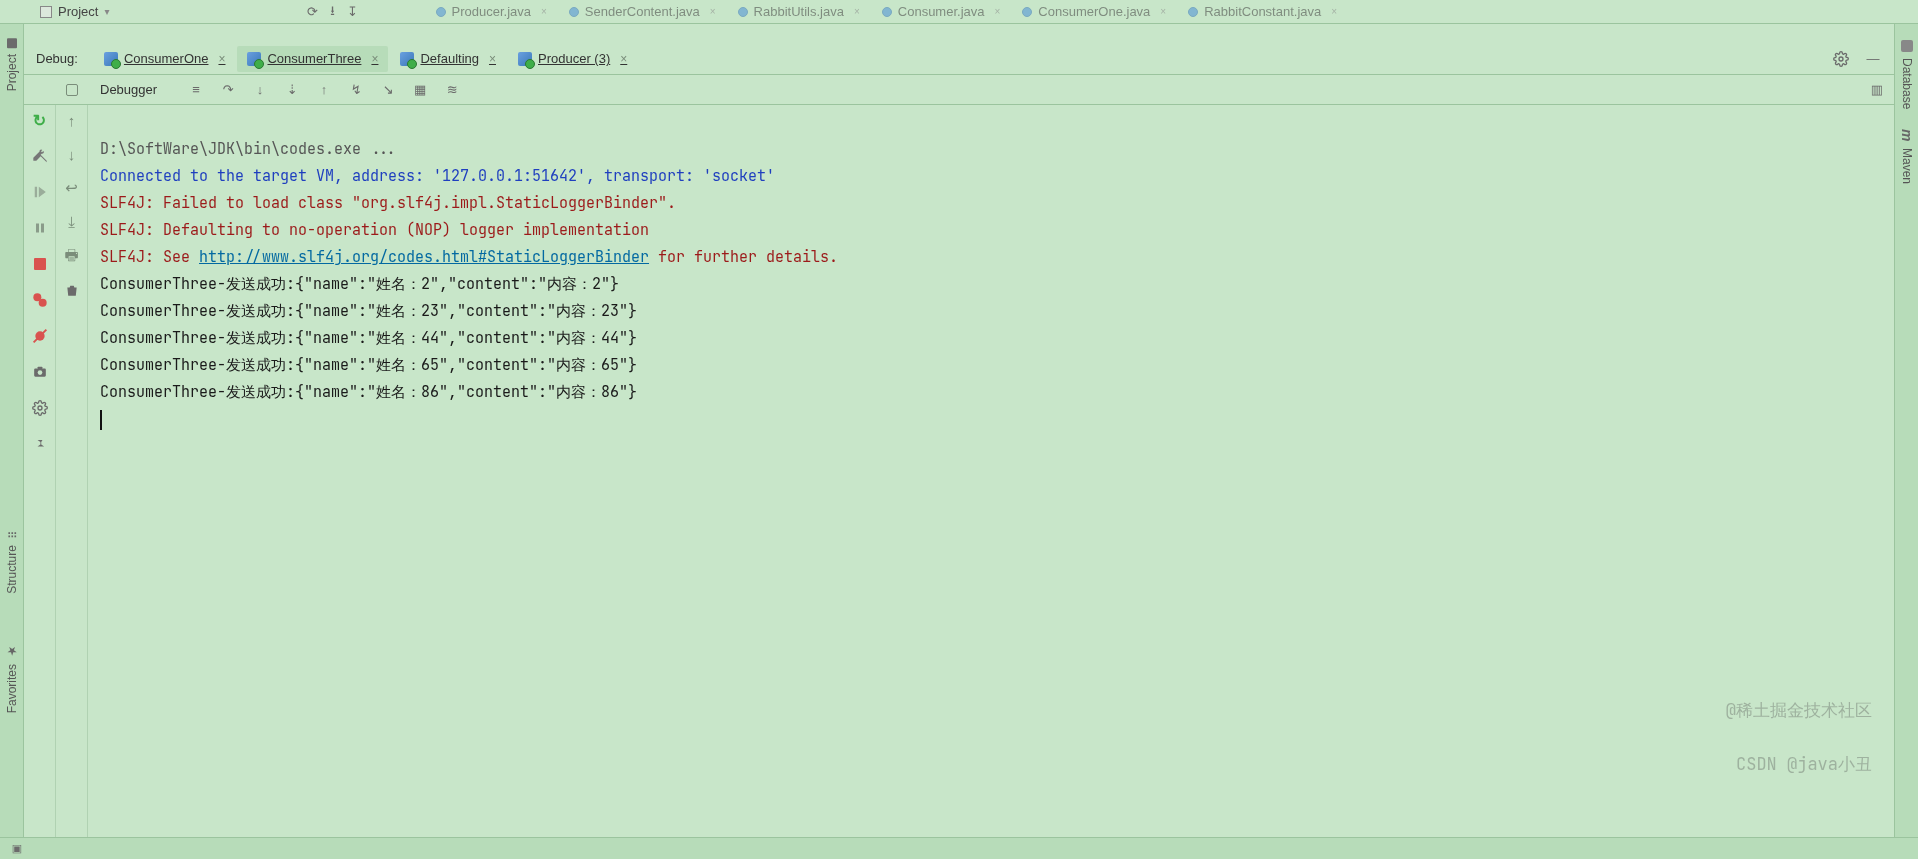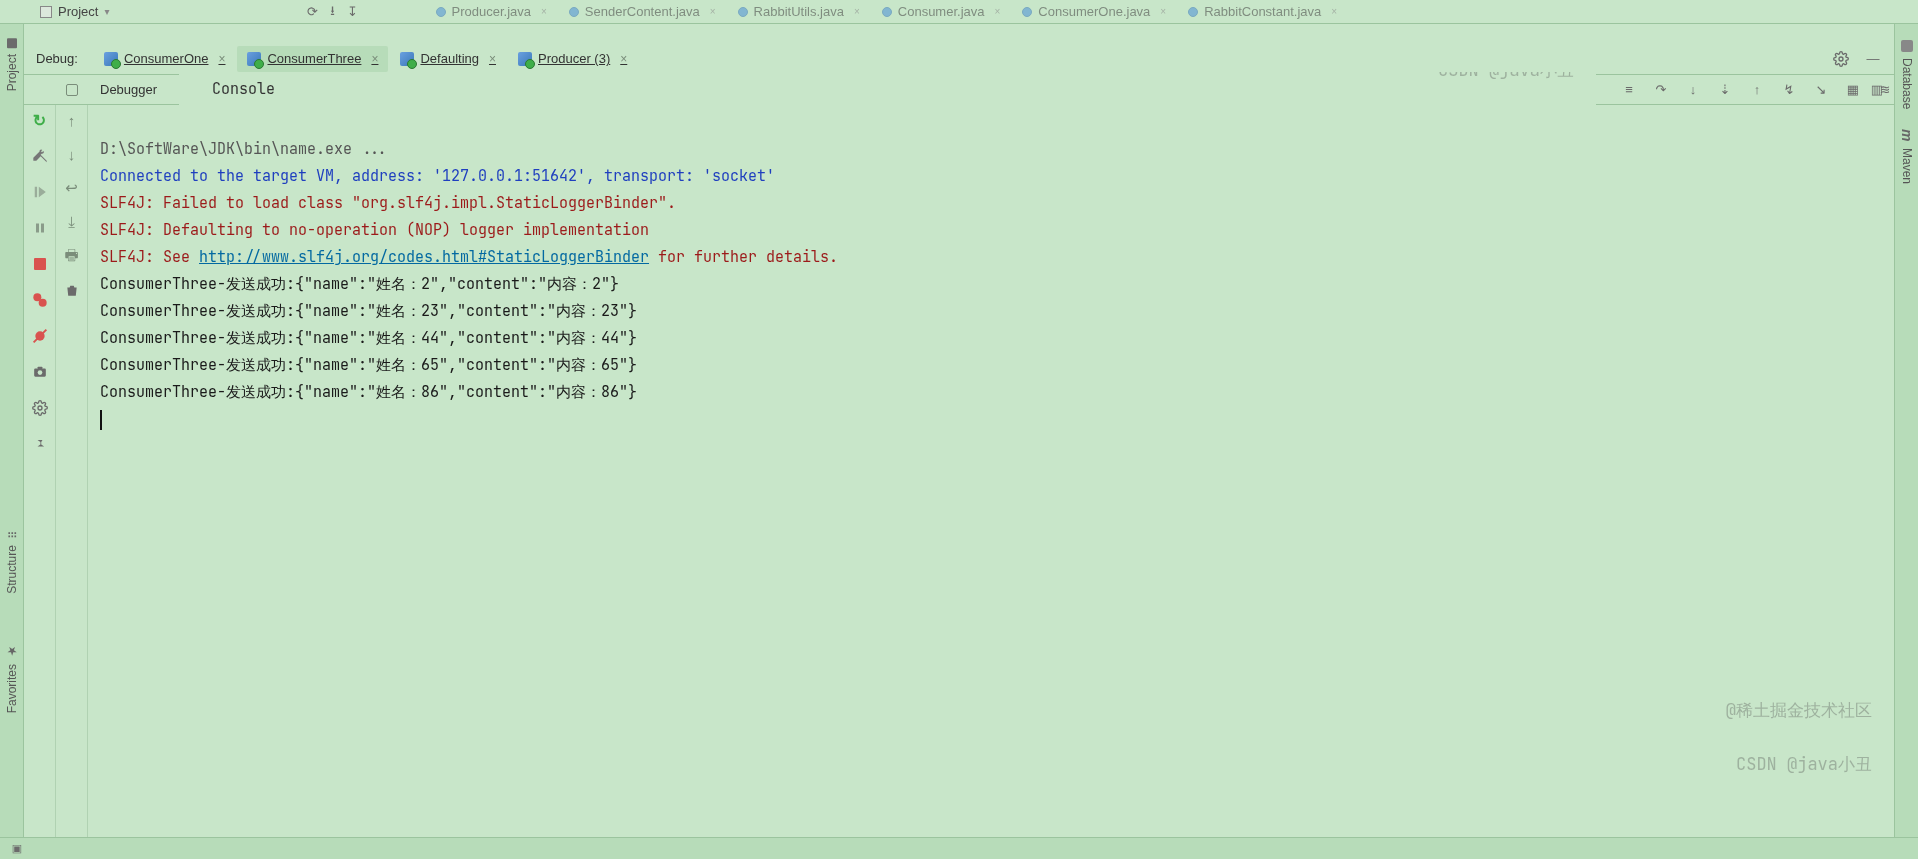--- a/index.html
+++ b/index.html
@@ -169,21 +169,20 @@
           </span>
           <span class="icon-btn">—</span>
         </div>
       </div>
 
       <div class="inner-row">
         <div class="tab">
           <span style="width:12px;height:12px;border:1px solid #7a8d7a;border-radius:2px;"></span>
           <span>Debugger</span>
         </div>
-        <div class="tab console"><div class=""><span style="width:0;height:0;border-left:5px solid #c8e6c9;border-top:3px solid transparent;border-bottom:3px solid transparent;"></span></div><div class="">Console</div><div class="watermark"><div>CSDN @java小丑</div></div></div>
         <div class="tool-icons">
           <span class="icon-btn">≡</span>
           <span class="icon-btn">↷</span>
           <span class="icon-btn">↓</span>
           <span class="icon-btn">⇣</span>
           <span class="icon-btn">↑</span>
           <span class="icon-btn">↯</span>
           <span class="icon-btn">↘</span>
           <span class="icon-btn">▦</span>
           <span class="icon-btn">≋</span>
@@ -250,21 +249,21 @@
           <span class="ic">↩</span>
           <span class="ic">⤓</span>
           <span class="ic">🖶</span>
           <span class="ic">
             <svg width="14" height="15" viewBox="0 0 24 24" fill="#6b6b6b">
                 <path d="M4 7h16l-1.5 14h-13zM9 4h6l1 3H8z"></path>
               </svg>
           </span>
         </div>
         <div class="console">
-<span class="l-gray">D:\SoftWare\JDK\bin\name.exe ...</span>
+<span class="l-gray">D:\SoftWare\JDK\bin\codes.exe ...</span>
 <span class="l-blue">Connected to the target VM, address: '127.0.0.1:51642', transport: 'socket'</span>
 <span class="l-red">SLF4J: Failed to load class "org.slf4j.impl.StaticLoggerBinder".</span>
 <span class="l-red">SLF4J: Defaulting to no-operation (NOP) logger implementation</span>
 <span class="l-red"><span>SLF4J: See </span><a class="slf">http://www.slf4j.org/codes.html#StaticLoggerBinder</a><span> for further details.</span></span>
 <span class="l-black">ConsumerThree-发送成功:{"name":"姓名：2","content":"内容：2"}</span>
 <span class="l-black">ConsumerThree-发送成功:{"name":"姓名：23","content":"内容：23"}</span>
 <span class="l-black">ConsumerThree-发送成功:{"name":"姓名：44","content":"内容：44"}</span>
 <span class="l-black">ConsumerThree-发送成功:{"name":"姓名：65","content":"内容：65"}</span>
 <span class="l-black">ConsumerThree-发送成功:{"name":"姓名：86","content":"内容：86"}</span>
 <span class="caret-line"></span>

